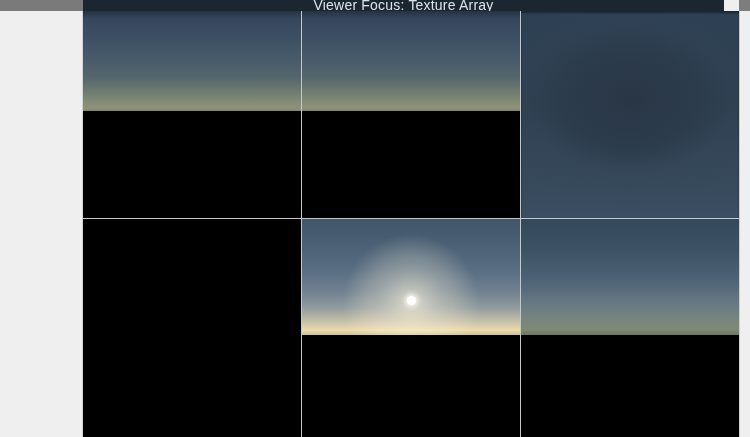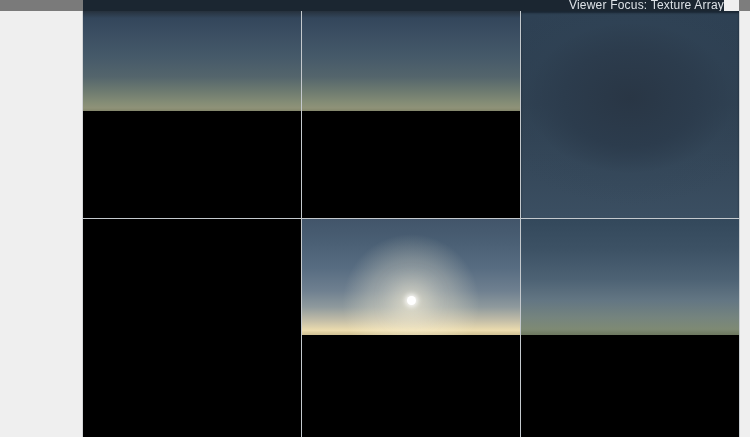--- a/index.html
+++ b/index.html
@@ -7,22 +7,22 @@
     width:750px;height:437px;overflow:hidden;position:relative;
     background:#efefef;
     font-family:"Liberation Sans","DejaVu Sans",sans-serif;
   }
   .corner-bar{position:absolute;top:0;height:11px;background:#7a7a7a;}
   .corner-bar.left{left:0;width:83px;}
   .corner-bar.right{left:739px;width:11px;background:#7d7d7d;}
   .titlebar{
     position:absolute;left:83px;top:0;width:641px;height:11px;
     background:#1b2631;color:#dde2e7;
-    display:flex;align-items:center;justify-content:flex-end;
-    font-size:12px;line-height:11px;letter-spacing:.2px;
+    display:flex;align-items:center;justify-content:center;
+    font-size:14px;line-height:11px;letter-spacing:.2px;
   }
   .sidebar{
     position:absolute;left:0;top:11px;width:82px;height:426px;
     background:#efefef;border-right:1px solid #d2d4d6;
   }
   .rightstrip{
     position:absolute;left:739px;top:11px;width:11px;height:426px;
     background:#efefef;border-left:1px solid #c9ced2;box-sizing:border-box;
   }
   .viewer{

